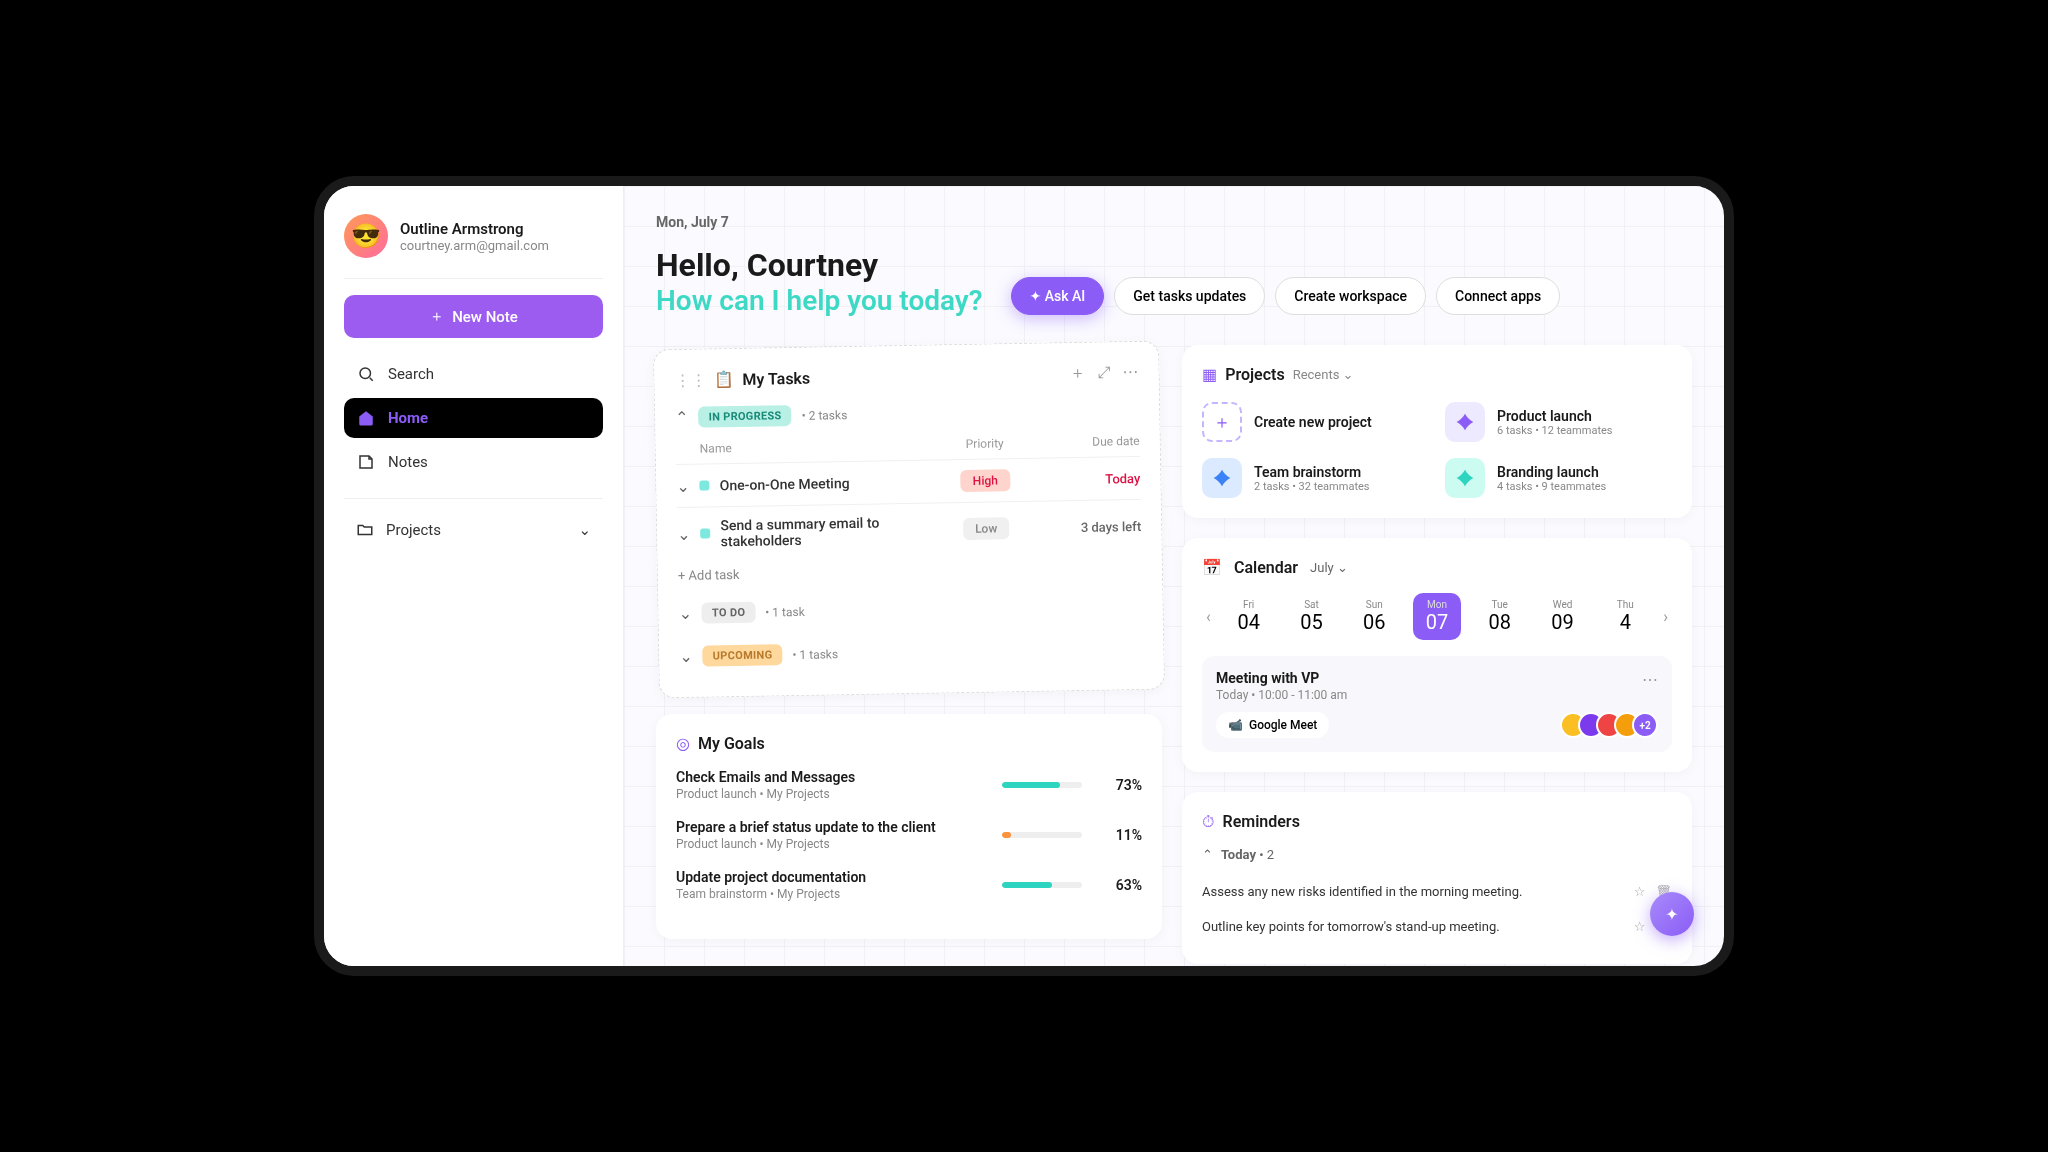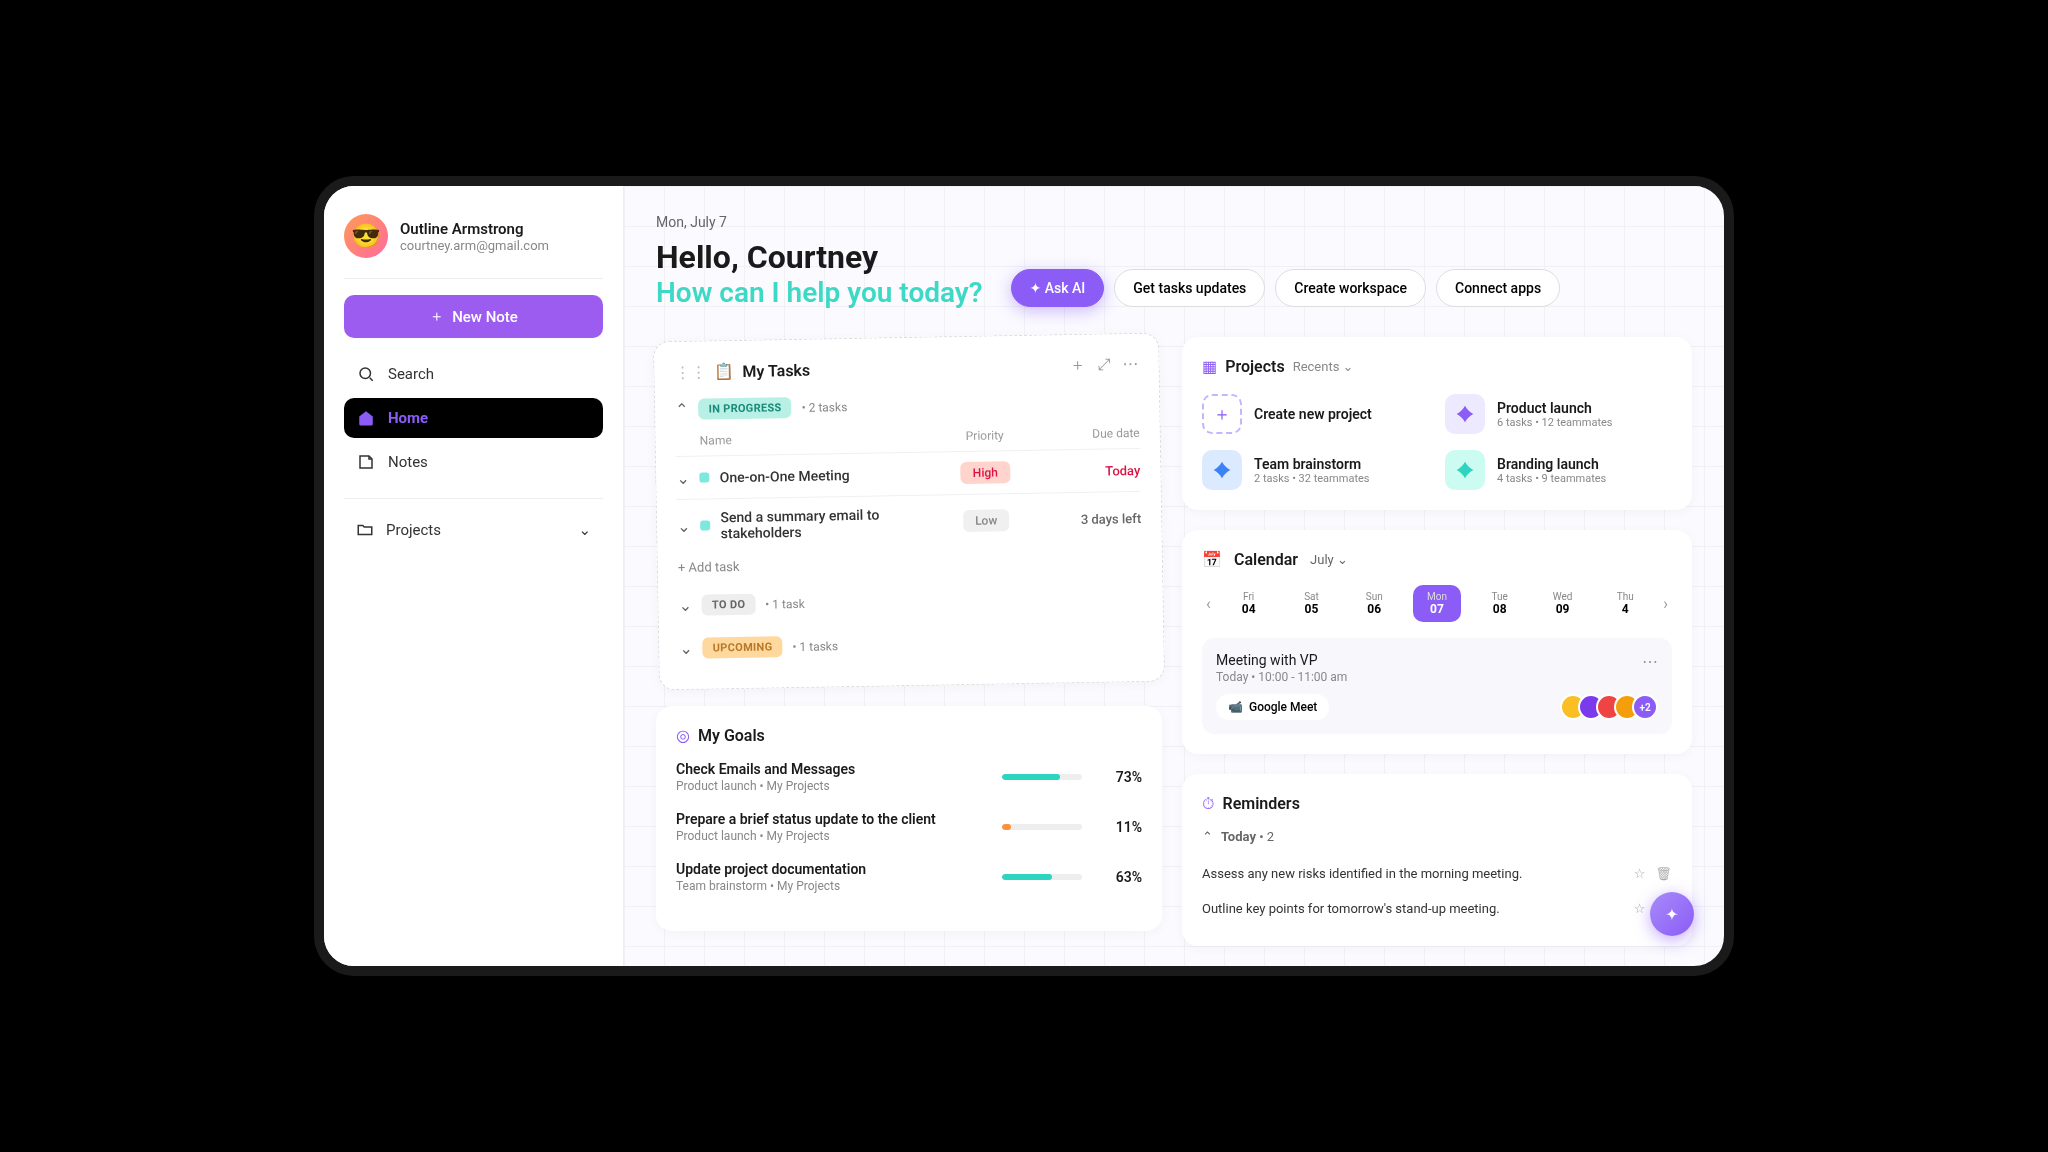--- a/index.html
+++ b/index.html
@@ -10,21 +10,21 @@
 .avatar{width:44px;height:44px;border-radius:50%;background:linear-gradient(135deg,#ff9a56,#ff6b9d);display:flex;align-items:center;justify-content:center;font-size:24px}
 .username{font-weight:600;font-size:15px;color:#1a1a1a}
 .email{font-size:13px;color:#888}
 .new-note{background:#9d5cf0;color:#fff;border:none;border-radius:10px;padding:12px;font-size:15px;font-weight:500;display:flex;align-items:center;justify-content:center;gap:8px;cursor:pointer;margin-bottom:16px}
 .nav-item{display:flex;align-items:center;gap:12px;padding:10px 12px;border-radius:10px;cursor:pointer;font-size:15px;color:#333;margin-bottom:4px}
 .nav-item.active{background:#000000;color:#8b5cf6;font-weight:700}
 .nav-item .icon{width:20px;height:20px;display:flex;align-items:center;justify-content:center}
 .divider{height:1px;background:#eee;margin:12px 0}
 .projects-nav{display:flex;align-items:center;justify-content:space-between;padding:10px 12px;cursor:pointer;font-size:15px;color:#333}
 .main{flex:1;padding:28px 32px;overflow:auto;background-image:linear-gradient(#f0f0f5 1px,transparent 1px),linear-gradient(90deg,#f0f0f5 1px,transparent 1px);background-size:40px 40px}
-.date{color:#666;font-size:14px;font-weight:400;margin-bottom:8px}
+.date{color:#666;font-size:14px;font-weight:700;margin-bottom:16px}
 .greeting{font-size:32px;font-weight:700;color:#1a1a1a}
 .subtitle{font-size:28px;font-weight:600;color:#3dd9c5;margin-bottom:4px}
 .header-row{display:flex;align-items:flex-end;gap:28px;margin-bottom:24px}
 .header-text{flex:0 0 auto}
 .chips{display:flex;gap:10px;padding-bottom:6px}
 .chip{padding:10px 18px;border-radius:24px;border:1.5px solid #ddd;background:#fff;font-size:14px;font-weight:500;cursor:pointer;white-space:nowrap}
 .chip.primary{background:#8b5cf6;color:#fff;border-color:#8b5cf6;box-shadow:0 4px 16px rgba(139,92,246,.4)}
 .content{display:flex;gap:20px}
 .left-col{flex:1;min-width:0}
 .right-col{width:510px;display:flex;flex-direction:column;gap:20px}
@@ -78,24 +78,24 @@
 .proj-sub{font-size:11px;color:#888}
 .cal-header{display:flex;align-items:center;gap:12px;margin-bottom:16px}
 .cal-month{color:#666;font-size:13px;cursor:pointer}
 .cal-strip{display:flex;align-items:center;gap:4px;margin-bottom:16px}
 .cal-nav{color:#999;cursor:pointer;padding:0 4px}
 .cal-days{display:flex;gap:3px;flex:1;justify-content:space-around}
 .cal-day{text-align:center;padding:6px 10px;border-radius:10px;cursor:pointer;min-width:48px}
 .cal-day.active{background:#8b5cf6;color:#fff}
 .cal-dow{font-size:10px;color:#888}
 .cal-day.active .cal-dow{color:#ddd}
-.cal-num{font-size:12px;font-weight:700}
+.cal-num{font-size:20px;font-weight:400}
 .event{background:#f8f8fc;border-radius:12px;padding:14px}
 .event-head{display:flex;justify-content:space-between;align-items:flex-start;margin-bottom:10px}
-.event-title{font-size:14px;font-weight:400;color:#1a1a1a}
+.event-title{font-size:14px;font-weight:700;color:#1a1a1a}
 .event-time{font-size:12px;color:#888;margin-top:2px}
 .event-body{display:flex;justify-content:space-between;align-items:center}
 .meet-chip{background:#fff;border-radius:16px;padding:6px 12px;font-size:12px;font-weight:500;display:flex;align-items:center;gap:6px;cursor:pointer}
 .avatars{display:flex}
 .av{width:26px;height:26px;border-radius:50%;border:2px solid #fff;margin-left:-8px}
 .av-more{background:#8b5cf6;color:#fff;font-size:10px;font-weight:600;display:flex;align-items:center;justify-content:center}
 .rem-section-head{display:flex;align-items:center;gap:8px;margin-bottom:12px;font-size:13px;color:#666}
 .rem-item{display:flex;justify-content:space-between;padding:10px 0;font-size:13px;color:#333}
 .rem-actions{display:flex;gap:10px;color:#aaa}
 .fab{position:absolute;bottom:30px;right:30px;width:44px;height:44px;border-radius:50%;background:linear-gradient(135deg,#a78bfa,#8b5cf6);display:flex;align-items:center;justify-content:center;color:#fff;cursor:pointer;box-shadow:0 4px 16px rgba(139,92,246,.5)}

